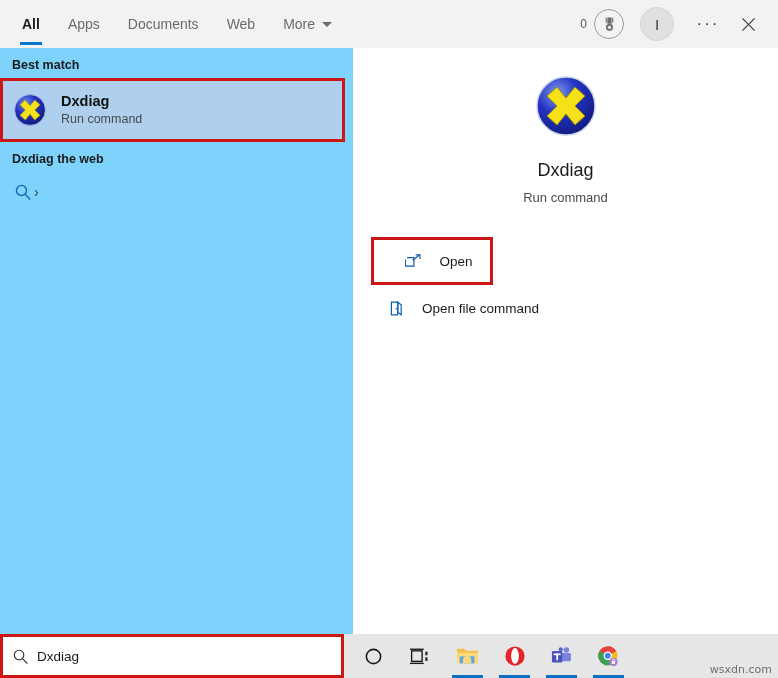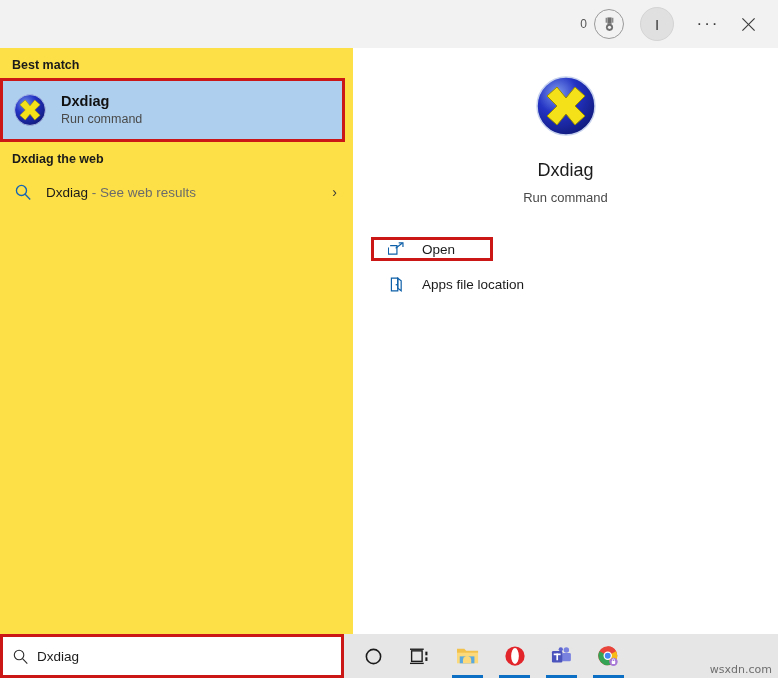--- a/index.html
+++ b/index.html
@@ -83,21 +83,21 @@
     width: 40px; height: 38px;
     display: flex; align-items: center; justify-content: center;
     color: #3a3a3a;
   }
 
   
   .left-panel {
     position: absolute;
     left: 0; top: 48px;
     width: 353px; height: 586px;
-    background: #fde047;
+    background: #7dd3fc;
   }
   .section-title {
     font-size: 12.5px;
     font-weight: 700;
     color: #1b1b1b;
     padding: 10px 0 6px 12px;
   }
   .bestmatch-wrap {
     position: relative;
     margin: 0 8px 0 0;
@@ -149,22 +149,22 @@
   }
   .action-icon {
     width: 24px; flex: none;
     display: flex; align-items: center; justify-content: center;
     color: #0d5fa8;
   }
   .action-label { margin-left: 14px; font-size: 13.5px; color: #1b1b1b; }
   .action-redbox {
     border: 3px solid #cc1717;
     width: 122px;
-    height: 24px;
-    display: flex; align-items: center;
+    height: 48px;
+    display: flex; align-items: center; justify-content: center;
   }
 
   
   .bottombar {
     position: absolute;
     left: 0; bottom: 0;
     width: 778px; height: 44px;
     background: #e6e6e6;
   }
   .searchbox-outer {
@@ -204,20 +204,38 @@
     font-family: "DejaVu Sans", sans-serif;
     margin-top: 26px;
   }
 </style>
 </head>
 <body>
 
 <div id="app">
 
   <div class="topbar">
+    <div class="tabs">
+      <div class="tab active">
+        <span>All</span>
+      </div>
+      <div class="tab">
+        <span>Apps</span>
+      </div>
+      <div class="tab">
+        <span>Documents</span>
+      </div>
+      <div class="tab">
+        <span>Web</span>
+      </div>
+      <div class="tab">
+        <span>More</span>
+        <span class="caret"></span>
+      </div>
+    </div>
 
     <div class="topright">
       <span class="reward-count">0</span>
       <div class="reward-badge">
         <svg width="17" height="17" viewBox="0 0 24 24" aria-hidden="true">
           <rect x="9" y="2" width="6" height="9" fill="#6e6e6e"></rect>
           <rect x="6.5" y="2.5" width="2" height="7" fill="#8a8a8a"></rect>
           <rect x="15.5" y="2.5" width="2" height="7" fill="#8a8a8a"></rect>
           <circle cx="12" cy="16" r="5" fill="#6e6e6e"></circle>
           <circle cx="12" cy="16" r="2.3" fill="#f2f2f2"></circle>
@@ -263,23 +281,20 @@
     </div>
 
     <div class="section-title">Dxdiag the web</div>
 
     <div class="web-row">
       <span class="web-icon">
         <svg width="18" height="18" viewBox="0 0 20 20" aria-hidden="true">
           <circle cx="8.3" cy="8.3" r="5.6" fill="none" stroke="#1464b4" stroke-width="1.5"></circle>
           <line x1="12.4" y1="12.6" x2="18" y2="18.4" stroke="#1464b4" stroke-width="1.5"></line>
         </svg>
-      </span>
-      <span class="web-label">
-        <span>Dxdiag</span><span class="dim"> - See web results</span>
       </span>
       <span class="chev">›</span>
     </div>
   </div>
 
   <div class="right-panel">
     <div class="preview-head">
       <svg class="dx-icon-lg" viewBox="0 0 64 64" aria-hidden="true">
         <defs>
           <radialGradient id="dxg2" cx="35%" cy="28%" r="78%">
@@ -310,21 +325,21 @@
 
 
       <div class="action-row" style="margin-top:6px;padding-left:13px;">
         <span class="action-icon">
           <svg width="17" height="17" viewBox="0 0 20 20" aria-hidden="true">
             <path d="M4 2.6 h7.5 v14.8 h-7.5 z" fill="none" stroke="#0d5fa8" stroke-width="1.4"></path>
             <path d="M11.5 2.6 l4 3 v11.8 l-4 -3 z" fill="none" stroke="#0d5fa8" stroke-width="1.4"></path>
             <circle cx="9.8" cy="10.2" r="0.9" fill="#0d5fa8"></circle>
           </svg>
         </span>
-        <span class="action-label">Apps file location</span>
+        <span class="action-label">Open file command</span>
       </div>
 
     </div>
   </div>
 
   <div class="bottombar">
 
     <div class="searchbox-outer">
       <span class="search-glyph">
         <svg width="17" height="17" viewBox="0 0 20 20" aria-hidden="true">

